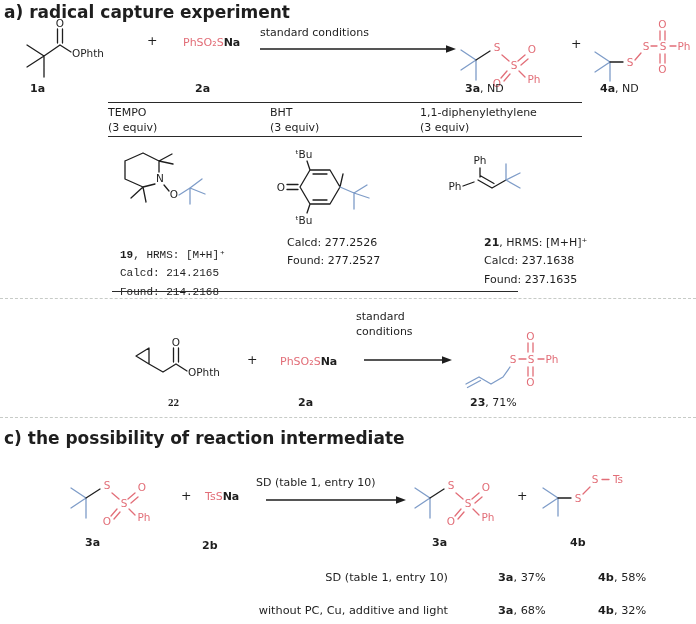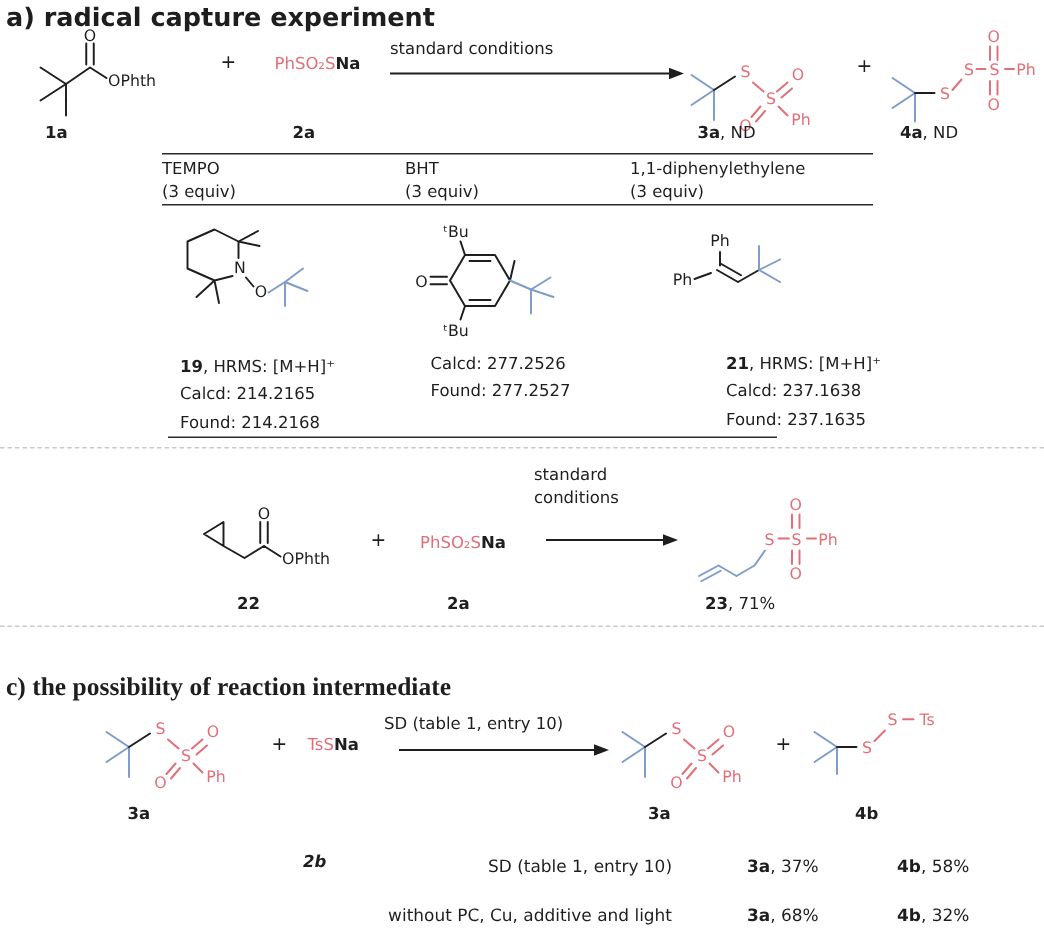--- a/index.html
+++ b/index.html
@@ -122,21 +122,21 @@
 
   <svg class="abs" style="left:446px;top:152px;" width="112" height="62" viewBox="0 0 112 62">
     <g>
       <path class="sk" d="M34,16 L34,25 M17,34 L28,30 M32,28 L46,36 M34,23.5 L48,31.5 M46,36 L60,28"></path>
       <path class="sk sk-b" d="M60,28 L60,12 M60,28 L74,21 M60,28 L74,36"></path>
     </g>
     <text x="34" y="12">Ph</text>
     <text x="9" y="38">Ph</text>
   </svg>
 
-  <div class="abs hrms" style="left:120px;top:236px;">
+  <div class="abs hrms" style="left:120px;top:246px;font-family:Liberation Mono, monospace;">
     <div><span class="bold">19</span><span>, HRMS: [M+H]⁺</span></div>
     <div>Calcd: 214.2165</div>
     <div>Found: 214.2168</div>
   </div>
   <div class="abs hrms" style="left:287px;top:234px;">
     <div>Calcd: 277.2526</div>
     <div>Found: 277.2527</div>
   </div>
   <div class="abs hrms" style="left:452px;top:234px;margin-left:32px;">
     <div><span class="bold">21</span><span>, HRMS: [M+H]⁺</span></div>
@@ -148,21 +148,21 @@
   <div class="dashed" style="left:0;top:298px;"></div>
 
 
   <svg class="abs" style="left:128px;top:334px;" width="100" height="60" viewBox="0 0 100 60">
     <g>
       <path class="sk" d="M8,22 L21,14 L21,30 Z M21,30 L35,38 M35,38 L48,30 M45.5,28 L45.5,14 M50.5,28 L50.5,14 M48,30 L59,37"></path>
     </g>
     <text x="48" y="12">O</text>
     <text class="t-s" x="60" y="42">OPhth</text>
   </svg>
-  <div class="abs ctr lbl" style="left:158px;top:396px;width:40px;"><span class="bold">22</span></div>
+  <div class="abs ctr lbl" style="left:168px;top:396px;width:40px;font-family:Liberation Serif, serif;"><span class="bold">22</span></div>
 
   <div class="abs plus" style="left:247px;top:352px;">+</div>
 
   <div class="abs lbl" style="left:280px;top:355px;"><span class="red">PhSO₂S</span><span class="bold">Na</span></div>
   <div class="abs ctr lbl" style="left:298px;top:396px;width:40px;"><span class="bold">2a</span></div>
 
   <div class="abs ctr lbl" style="left:356px;top:309px;width:102px;line-height:15px;">
     <div>standard</div>
     <div>conditions</div>
   </div>
@@ -181,40 +181,40 @@
     <text class="t-r" x="53" y="33">S</text>
     <text class="t-r" x="71" y="33">S</text>
     <text class="t-r" x="70.5" y="10">O</text>
     <text class="t-r" x="70.5" y="56">O</text>
     <text class="t-r" x="92" y="33">Ph</text>
   </svg>
   <div class="abs ctr lbl" style="left:470px;top:396px;width:80px;"><span class="bold">23</span><span>, 71%</span></div>
 
   <div class="dashed" style="left:0;top:417px;"></div>
 
-  <div class="abs stitle" style="left:4px;top:448px;font-family:Liberation Serif, serif;">c) the possibility of reaction intermediate</div>
+  <div class="abs stitle" style="left:4px;top:428px;">c) the possibility of reaction intermediate</div>
 
   <svg class="abs" style="left:66px;top:458px;" width="100" height="70" viewBox="0 0 100 70">
     <g>
       <path class="sk sk-b" d="M20,40 L5,30 M20,40 L5,50 M20,40 L20,60"></path>
       <path class="sk" d="M20,40 L34,31"></path>
       <path class="sk sk-r" d="M46,35 L53,41 M62,41 L69,35 M65,45 L72,39 M51,51 L45,58 M54,54 L48,61 M63,51 L69,57"></path>
     </g>
     <text class="t-r" x="41" y="31">S</text>
     <text class="t-r" x="58" y="49">S</text>
     <text class="t-r" x="76" y="33">O</text>
     <text class="t-r" x="41" y="67">O</text>
     <text class="t-r" x="78" y="63">Ph</text>
   </svg>
   <div class="abs ctr lbl" style="left:85px;top:536px;width:40px;"><span class="bold">3a</span></div>
 
   <div class="abs plus" style="left:181px;top:488px;">+</div>
 
   <div class="abs lbl" style="left:205px;top:490px;"><span class="red">TsS</span><span class="bold">Na</span></div>
-  <div class="abs ctr lbl" style="left:202px;top:568px;width:40px;font-style:italic;"><span class="bold">2b</span></div>
+  <div class="abs ctr lbl" style="left:202px;top:539px;width:40px;"><span class="bold">2b</span></div>
 
   <div class="abs ctr lbl" style="left:256px;top:476px;width:160px;">SD (table 1, entry 10)</div>
   <svg class="abs" style="left:266px;top:495px;" width="140" height="10" viewBox="0 0 140 10">
     <g>
         <path class="sk" d="M0,5 L131,5"></path>
         <polygon points="130,1.2 140,5 130,8.8" fill="#1e1e1e"></polygon>
       </g>
   </svg>
 
   <svg class="abs" style="left:410px;top:458px;" width="100" height="70" viewBox="0 0 100 70">

